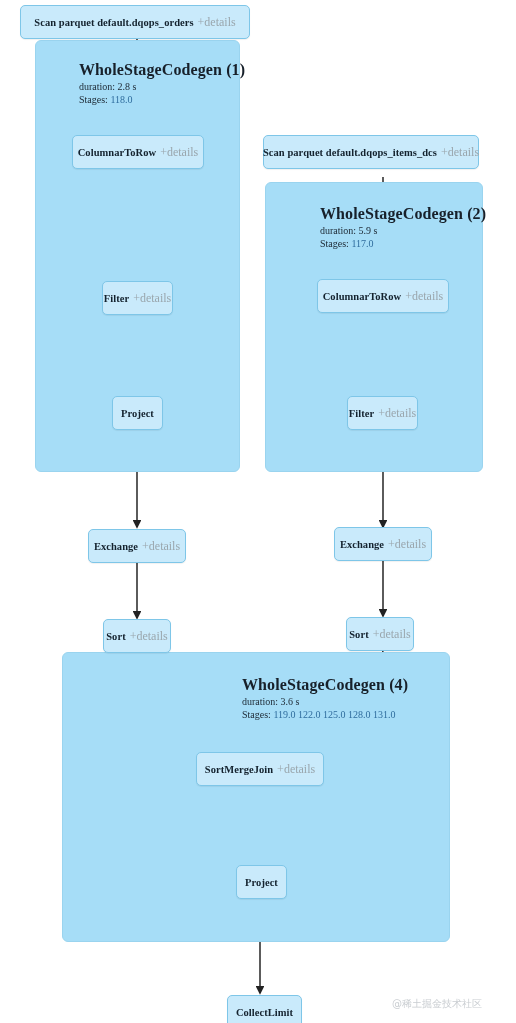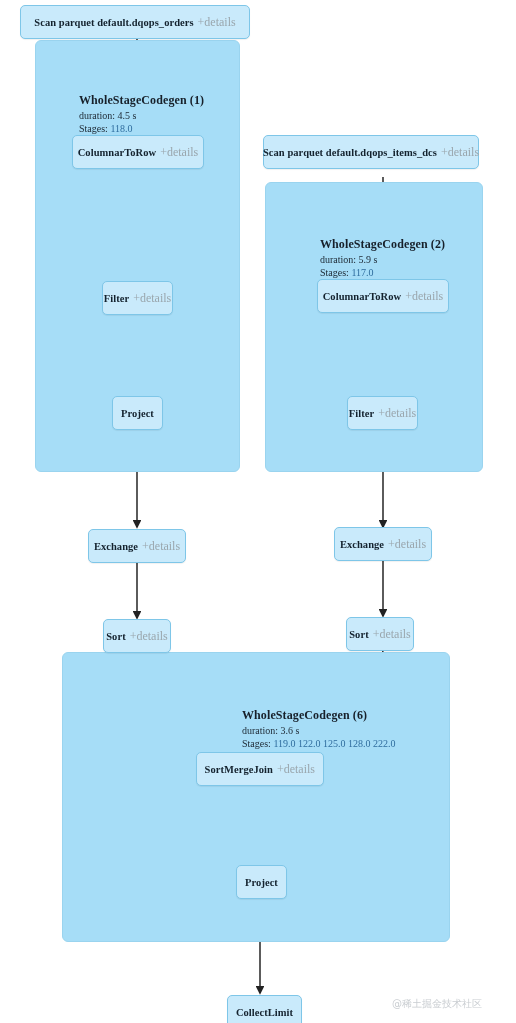--- a/index.html
+++ b/index.html
@@ -33,23 +33,22 @@
     box-sizing: border-box;
   }
   .cluster-label {
     position: absolute;
     color: #17202a;
     line-height: 1.32;
     white-space: nowrap;
   }
   .cluster-title {
     font-weight: bold;
-    font-size: 12px;
+    font-size: 16px;
     letter-spacing: 0.1px;
-    margin-top: 34px;
   }
   .cluster-metric {
     font-size: 10px;
     color: #1c2833;
   }
   .metric-val {
     color: #2f6d9e;
   }
   .node {
     position: absolute;
@@ -110,21 +109,21 @@
       <path d="M260,781 L260,862"></path>
       <path d="M260,893 L260,993"></path>
     </g>
   </svg>
 
   <div class="cluster" style="left:35px; top:40px; width:205px; height:432px;"></div>
   <div class="cluster-label" style="left:79px; top:59px;">
     <div class="cluster-title">WholeStageCodegen (1)</div>
     <div class="cluster-metric">
       <span>duration:</span>
-      <span>4.5 s</span>
+      <span>2.8 s</span>
     </div>
     <div class="cluster-metric">
       <span>Stages:</span>
       <span class="metric-val">118.0</span>
     </div>
   </div>
 
   <div class="cluster" style="left:265px; top:182px; width:218px; height:290px;"></div>
   <div class="cluster-label" style="left:320px; top:203px;">
     <div class="cluster-title">WholeStageCodegen (2)</div>
@@ -133,28 +132,28 @@
       <span>5.9 s</span>
     </div>
     <div class="cluster-metric">
       <span>Stages:</span>
       <span class="metric-val">117.0</span>
     </div>
   </div>
 
   <div class="cluster" style="left:62px; top:652px; width:388px; height:290px;"></div>
   <div class="cluster-label" style="left:242px; top:674px;">
-    <div class="cluster-title">WholeStageCodegen (6)</div>
+    <div class="cluster-title">WholeStageCodegen (4)</div>
     <div class="cluster-metric">
       <span>duration:</span>
       <span>3.6 s</span>
     </div>
     <div class="cluster-metric">
       <span>Stages:</span>
-      <span class="metric-val">119.0 122.0 125.0 128.0 222.0</span>
+      <span class="metric-val">119.0 122.0 125.0 128.0 131.0</span>
     </div>
   </div>
 
   <div class="node" style="left:20px; top:5px; width:230px; height:28px;">
     <span class="nlabel">Scan parquet default.dqops_orders</span>
     <span class="ndetails">+details</span>
   </div>
 
   <div class="node" style="left:72px; top:135px; width:132px; height:28px;">
     <span class="nlabel">ColumnarToRow</span>
@@ -198,21 +197,21 @@
   <div class="node" style="left:103px; top:619px; width:68px; height:28px;">
     <span class="nlabel">Sort</span>
     <span class="ndetails">+details</span>
   </div>
 
   <div class="node" style="left:346px; top:617px; width:68px; height:28px;">
     <span class="nlabel">Sort</span>
     <span class="ndetails">+details</span>
   </div>
 
-  <div class="node" style="left:196px; top:752px; width:128px; height:33px;justify-content:flex-end;">
+  <div class="node" style="left:196px; top:752px; width:128px; height:33px;">
     <span class="nlabel">SortMergeJoin</span>
     <span class="ndetails">+details</span>
   </div>
 
   <div class="node" style="left:236px; top:865px; width:51px; height:28px;">
     <span class="nlabel">Project</span>
   </div>
 
   <div class="node" style="left:227px; top:995px; width:75px; height:28px;">
     <span class="nlabel">CollectLimit</span>

